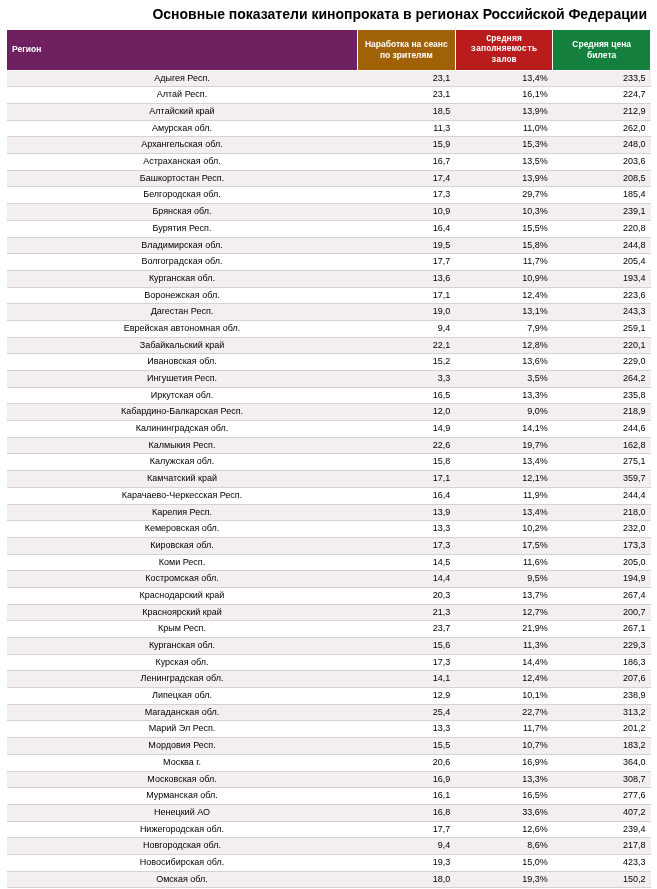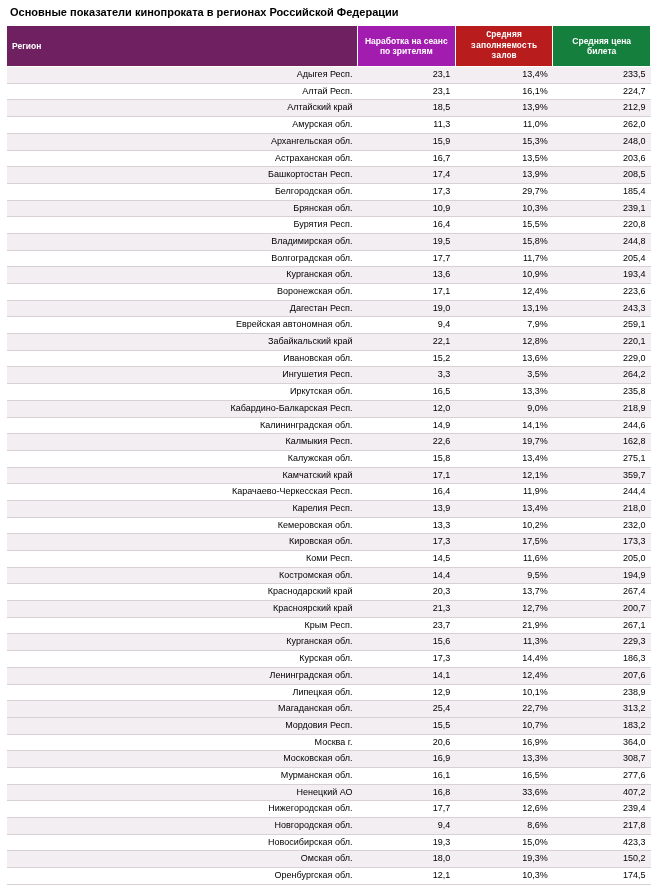--- a/index.html
+++ b/index.html
@@ -11,22 +11,22 @@
     width: 657px;
     font-family: "Liberation Sans", sans-serif;
     color: #000000;
   }
   .page {
     width: 657px;
     box-sizing: border-box;
     padding: 0;
   }
   .title {
-    text-align: left;
-    font-size: 11px;
+    text-align: right;
+    font-size: 14px;
     font-weight: bold;
     color: #000000;
     padding: 6px 10px 6px 10px;
     line-height: 1.2;
   }
   table.data {
     border-collapse: collapse;
     width: 645px;
     margin: 0 6px;
     table-layout: fixed;
@@ -52,21 +52,21 @@
   table.data td {
     font-size: 9px;
     padding: 2px 5px;
     border-bottom: 1px solid #d9d0d6;
     line-height: 1.3;
     white-space: nowrap;
     overflow: hidden;
     text-overflow: ellipsis;
   }
   td.region {
-    text-align: right;
+    text-align: center;
   }
   td.num {
     text-align: right;
     padding-right: 26px;
   }
   tr.row-alt td {
     background: #f2eef1;
   }
   tr.row-norm td {
     background: #ffffff;
@@ -76,21 +76,21 @@
 <body>
 
 <div class="page">
 
   <div class="title">Основные показатели кинопроката в регионах Российской Федерации</div>
 
   <table class="data">
     <thead>
       <tr>
         <th class="col-region" style="background: rgb(111, 32, 96);">Регион</th>
-        <th class="col-num" style="background: #a21caf;">Наработка на сеанс по зрителям</th>
+        <th class="col-num" style="background: #a16207;">Наработка на сеанс по зрителям</th>
         <th class="col-num" style="background: #b91c1c; font-family: Liberation Mono, monospace;">Средняя заполняемость залов</th>
         <th class="col-num" style="background: #15803d;">Средняя цена билета</th>
       </tr>
     </thead>
     <tbody id="table-body">
         <tr class="row-alt">
           <td class="region">Адыгея Респ.</td>
           <td class="num">23,1</td>
           <td class="num">13,4%</td>
           <td class="num">233,5</td>
@@ -316,20 +316,26 @@
           <td class="num">12,9</td>
           <td class="num">10,1%</td>
           <td class="num">238,9</td>
         </tr>
         <tr class="row-alt">
           <td class="region">Магаданская обл.</td>
           <td class="num">25,4</td>
           <td class="num">22,7%</td>
           <td class="num">313,2</td>
         </tr>
+        <tr class="row-norm">
+          <td class="region">Марий Эл Респ.</td>
+          <td class="num">13,3</td>
+          <td class="num">11,7%</td>
+          <td class="num">201,2</td>
+        </tr>
         <tr class="row-alt">
           <td class="region">Мордовия Респ.</td>
           <td class="num">15,5</td>
           <td class="num">10,7%</td>
           <td class="num">183,2</td>
         </tr>
         <tr class="row-norm">
           <td class="region">Москва г.</td>
           <td class="num">20,6</td>
           <td class="num">16,9%</td>

